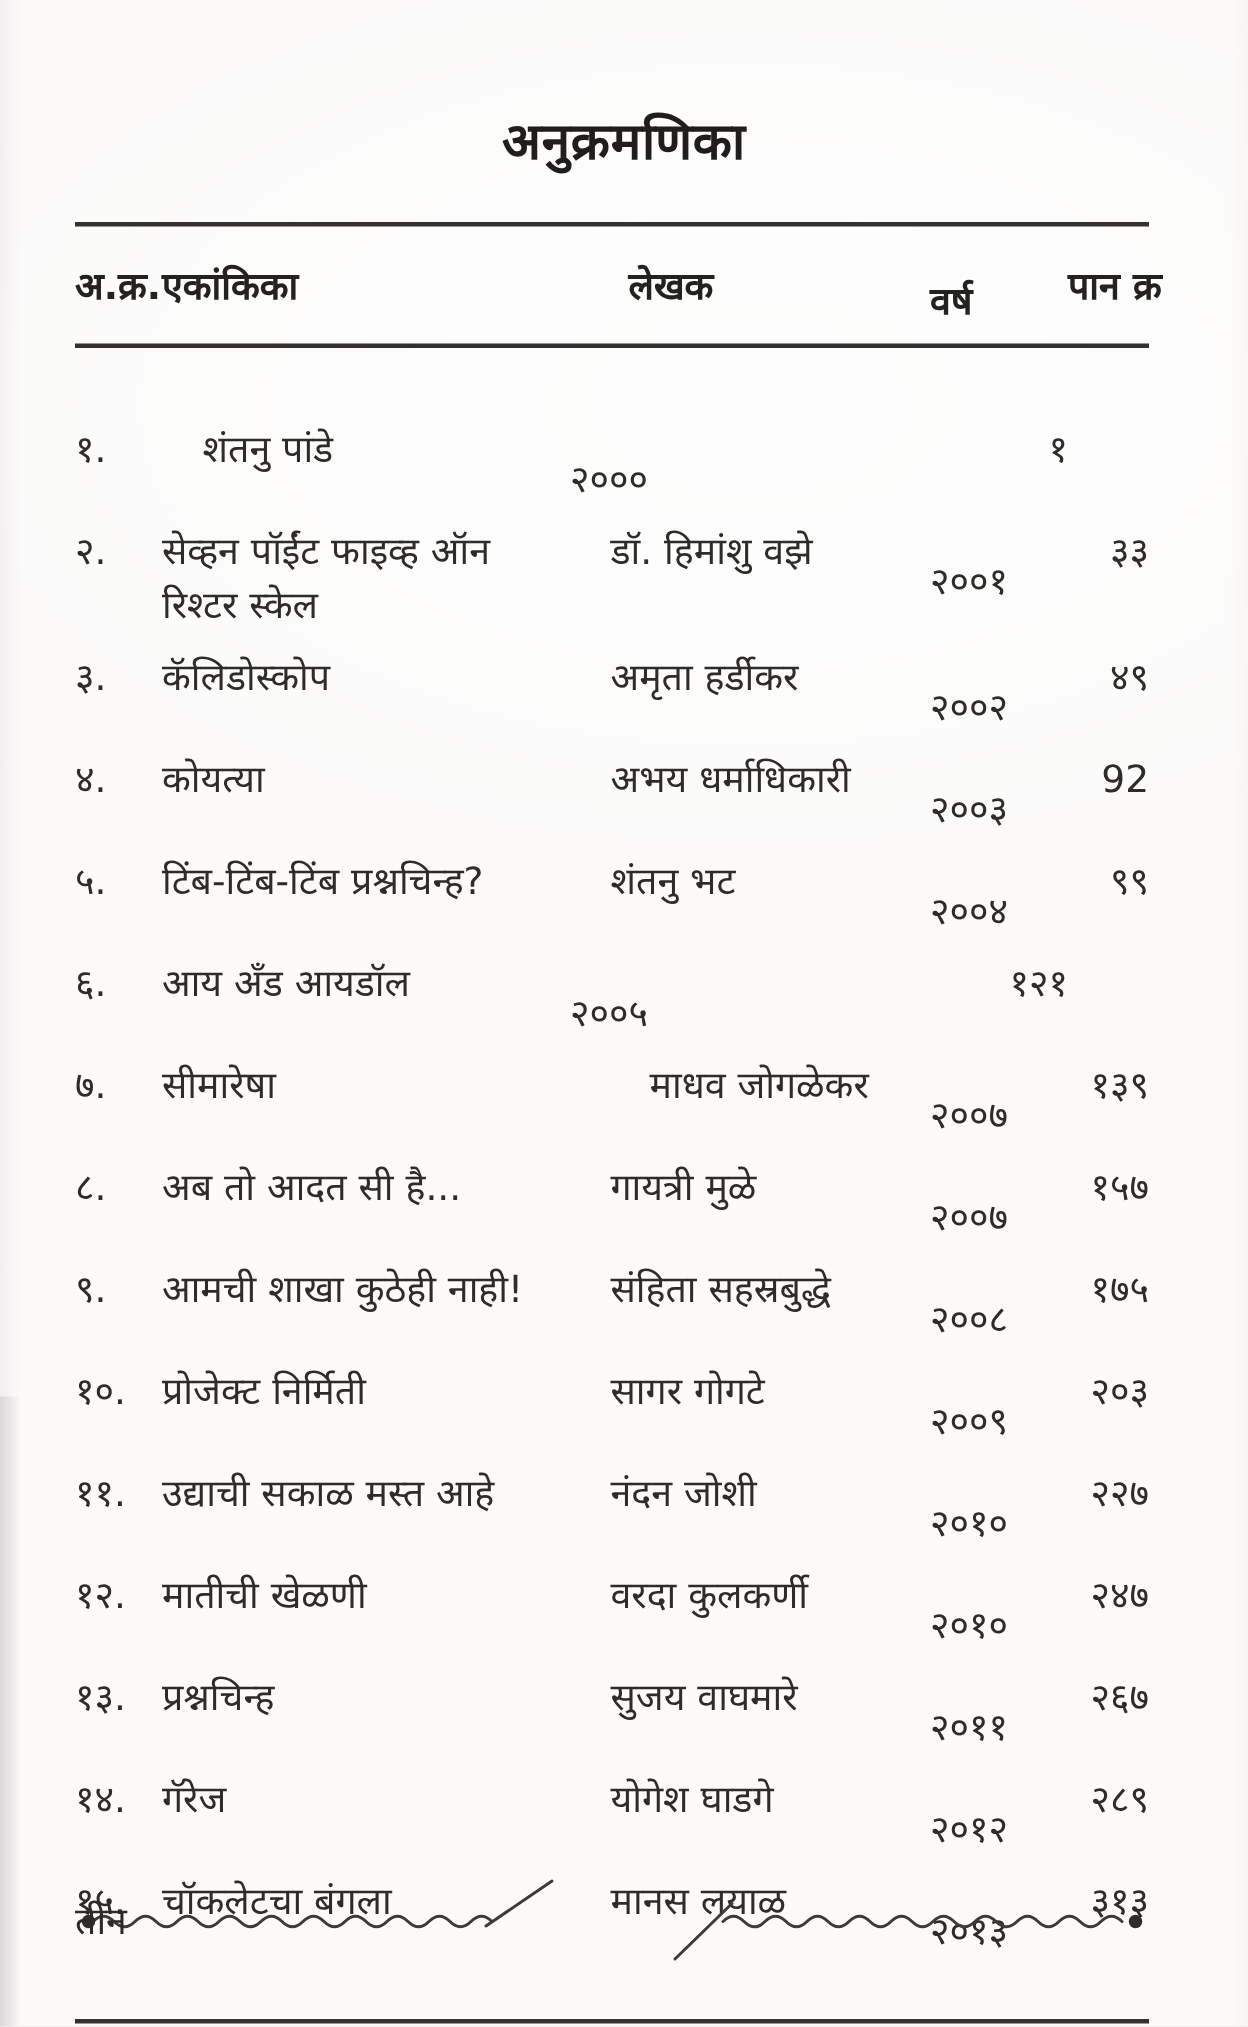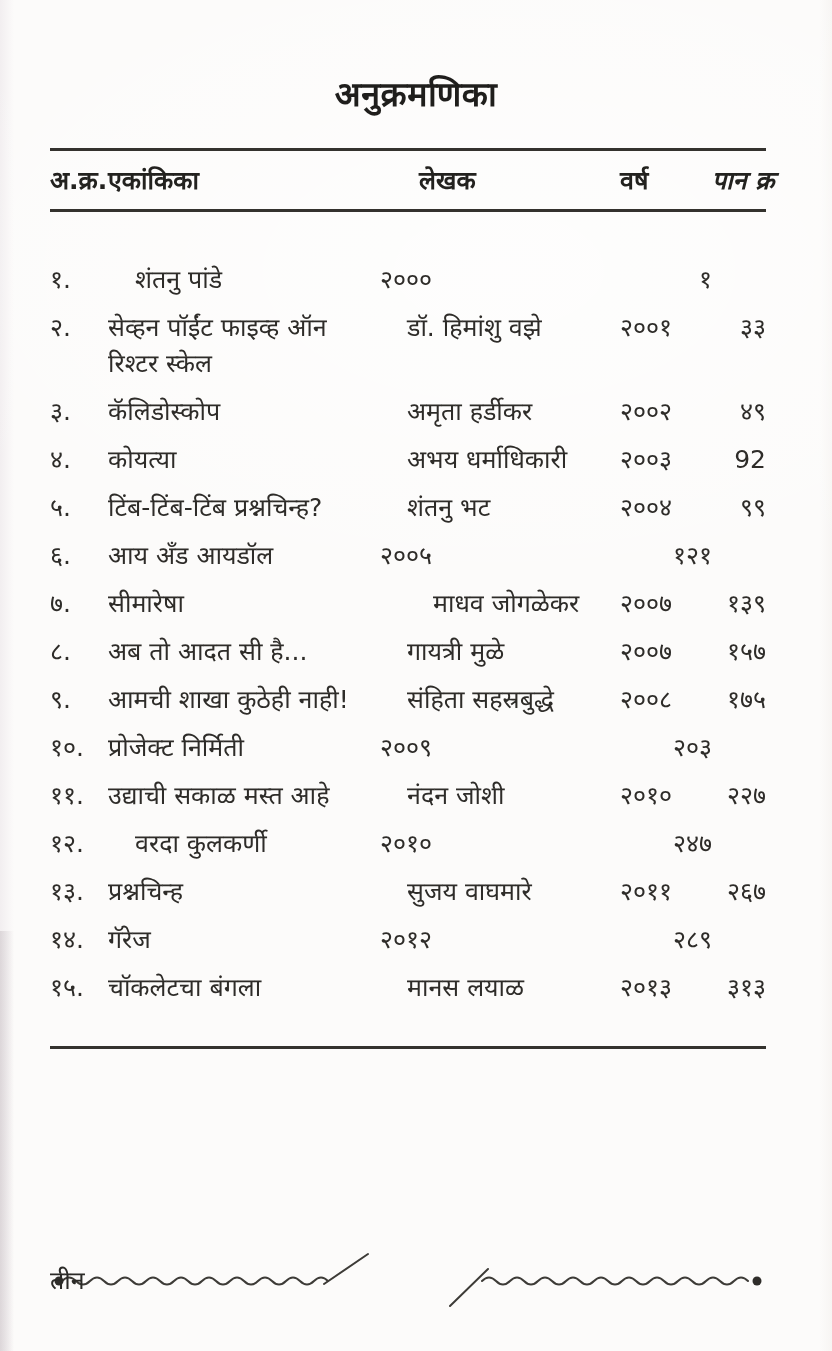--- a/index.html
+++ b/index.html
@@ -59,23 +59,23 @@
     display:grid;
     grid-template-columns:58px 272px 240px 92px 54px;
     line-height:36px;
     margin-bottom:12px;
   }
   .c-serial{white-space:nowrap;}
   .c-title{padding-right:6px;}
   .c-title .t2{display:block;}
   .c-author{white-space:nowrap;margin-left:27px;}
   .row.indent-author .c-author{padding-left:26px;}
-  .c-year{white-space:nowrap;}
+  .c-year{white-space:nowrap;margin-top:20px;}
   .c-page{text-align:right;white-space:nowrap;}
-  .head-row .c-page{overflow:visible;font-style:italic;}
+  .head-row .c-page{overflow:visible;}
   .footer{
     position:absolute;left:50px;top:1248px;width:716px;height:66px;
   }
   .footer svg{position:absolute;left:0;top:0;}
   .footer-page-label{
     position:absolute;left:0;right:0;top:14px;
     font-size:25px;color:#2b2a27;
   }
 </style>
 </head>
@@ -160,50 +160,53 @@
     <span class="c-serial">९.</span>
     <span class="c-title"><span class="t1">आमची शाखा कुठेही नाही!</span></span>
     <span class="c-author">संहिता सहस्रबुद्धे</span>
     <span class="c-year">२००८</span>
     <span class="c-page">१७५</span>
   </div>
 
   <div class="row">
     <span class="c-serial">१०.</span>
     <span class="c-title"><span class="t1">प्रोजेक्ट निर्मिती</span></span>
+    <span class="c-author">सागर गोगटे</span>
     <span class="c-year">२००९</span>
     <span class="c-page">२०३</span>
   </div>
 
   <div class="row">
     <span class="c-serial">११.</span>
     <span class="c-title"><span class="t1">उद्याची सकाळ मस्त आहे</span></span>
     <span class="c-author">नंदन जोशी</span>
     <span class="c-year">२०१०</span>
     <span class="c-page">२२७</span>
   </div>
 
   <div class="row">
     <span class="c-serial">१२.</span>
+    <span class="c-title"><span class="t1">मातीची खेळणी</span></span>
     <span class="c-author">वरदा कुलकर्णी</span>
     <span class="c-year">२०१०</span>
     <span class="c-page">२४७</span>
   </div>
 
   <div class="row">
     <span class="c-serial">१३.</span>
     <span class="c-title"><span class="t1">प्रश्नचिन्ह</span></span>
     <span class="c-author">सुजय वाघमारे</span>
     <span class="c-year">२०११</span>
     <span class="c-page">२६७</span>
   </div>
 
   <div class="row">
     <span class="c-serial">१४.</span>
     <span class="c-title"><span class="t1">गॅरेज</span></span>
+    <span class="c-author">योगेश घाडगे</span>
     <span class="c-year">२०१२</span>
     <span class="c-page">२८९</span>
   </div>
 
   <div class="row">
     <span class="c-serial">१५.</span>
     <span class="c-title"><span class="t1">चॉकलेटचा बंगला</span></span>
     <span class="c-author">मानस लयाळ</span>
     <span class="c-year">२०१३</span>
     <span class="c-page">३१३</span>

